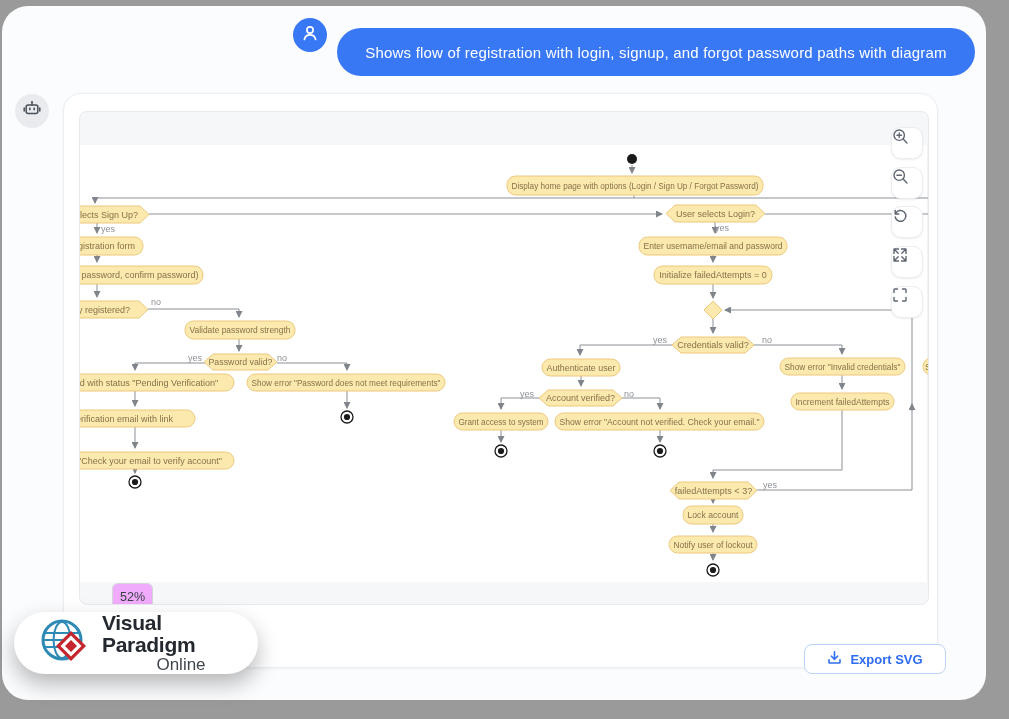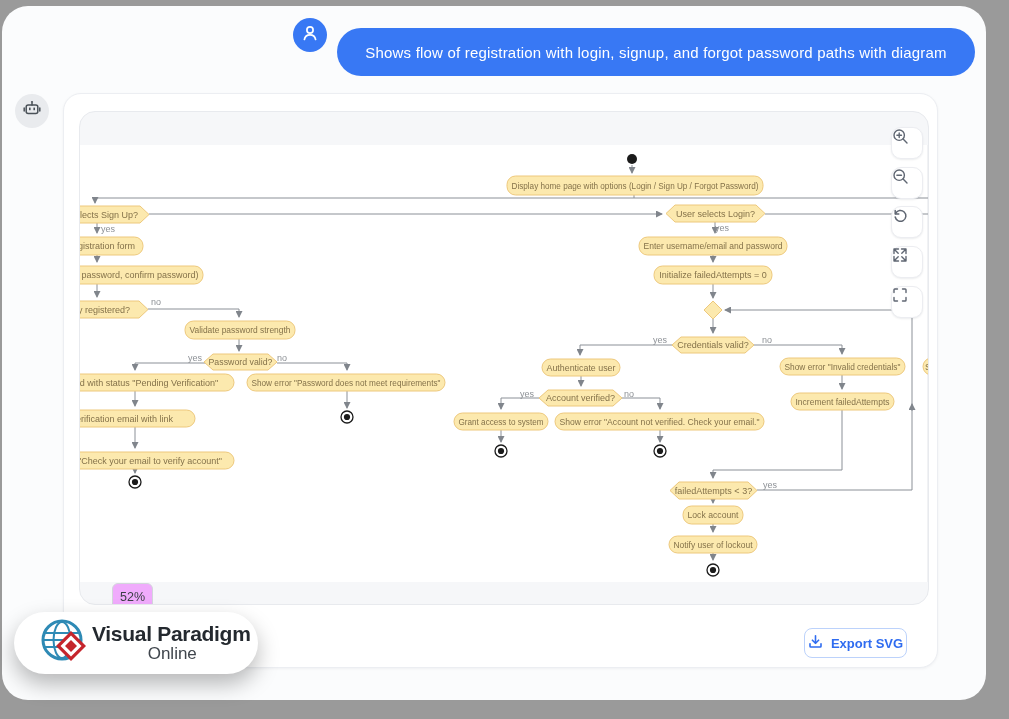--- a/index.html
+++ b/index.html
@@ -13,40 +13,40 @@
   .chat-bubble { position:absolute; left:337px; top:20px; width:638px; height:48px;
     background:#3878F4; border-radius:24px; color:#fff; font-size:15px;
     display:flex; align-items:center; justify-content:center; letter-spacing:.2px;margin-top:8px; }
   .bot-avatar { position:absolute; left:15px; top:94px; width:34px; height:34px;
     border-radius:50%; background:#e9ebee; display:flex; align-items:center; justify-content:center; }
   
   .response-card { position:absolute; left:63px; top:93px; width:875px; height:575px;
     background:#fff; border:1px solid #eceef2; border-radius:18px;
     box-shadow:0 1px 3px rgba(16,24,40,.05); }
   .viewport { position:absolute; left:15px; top:17px; width:850px; height:494px;
-    background:#f6f7f9; border:1px solid #e8eaee; border-radius:16px; overflow:hidden; }
+    background:#f6f7f9; border:1px solid #e8eaee; border-radius:8px; overflow:hidden; }
   .viewport svg { position:absolute; left:0; top:0; }
   .edge { stroke:#8b9097; stroke-width:1; fill:none; }
   .node-label { font-size:9px; fill:#84724A; }
   .edge-label { font-size:9px; fill:#8d9196; }
   .zoom-badge { position:absolute; left:32px; top:471px; width:41px; height:27px;
     background:#f0abfc; border:1px solid #d3d6db; border-radius:6px; color:#3b4046;
     font-size:12.5px; display:flex; align-items:center; justify-content:center; z-index:5; }
   .ctrl-btn { position:absolute; left:811px; width:32px; height:32px; background:#fff;
     border:1px solid #ecedf1; border-radius:10px; box-shadow:0 1px 2px rgba(16,24,40,.08);
     display:flex; align-items:center; justify-content:center; cursor:pointer; z-index:6; }
-  .export-btn { position:absolute; left:740px; top:534px; width:103px; height:30px;
+  .export-btn { position:absolute; left:740px; top:550px; width:142px; height:30px;
     background:#fff; border:1px solid #bcd2fb; border-radius:8px; color:#2F6CF0;
     font-size:13px; font-weight:700; display:flex; align-items:center; justify-content:center;
     gap:8px; cursor:pointer; }
   
   .brand-pill { position:absolute; left:14px; top:612px; width:244px; height:62px;
     background:#fff; border-radius:34px; box-shadow:0 10px 22px rgba(0,0,0,.28);
     display:flex; align-items:center; padding-left:26px; z-index:10; cursor:pointer; }
-  .brand-text { }
+  .brand-text { margin-left:10px; }
   .brand-line1 { font-size:21px; font-weight:800; color:#24292f; letter-spacing:-.3px; line-height:1.05; }
   .brand-line2 { font-size:17px; font-weight:400; color:#40464d; line-height:1.05; padding-left:2px;text-align:center; }
 </style>
 </head>
 <body>
 
 <div class="outer-card"></div>
 
 <div class="user-avatar">
   <span>

